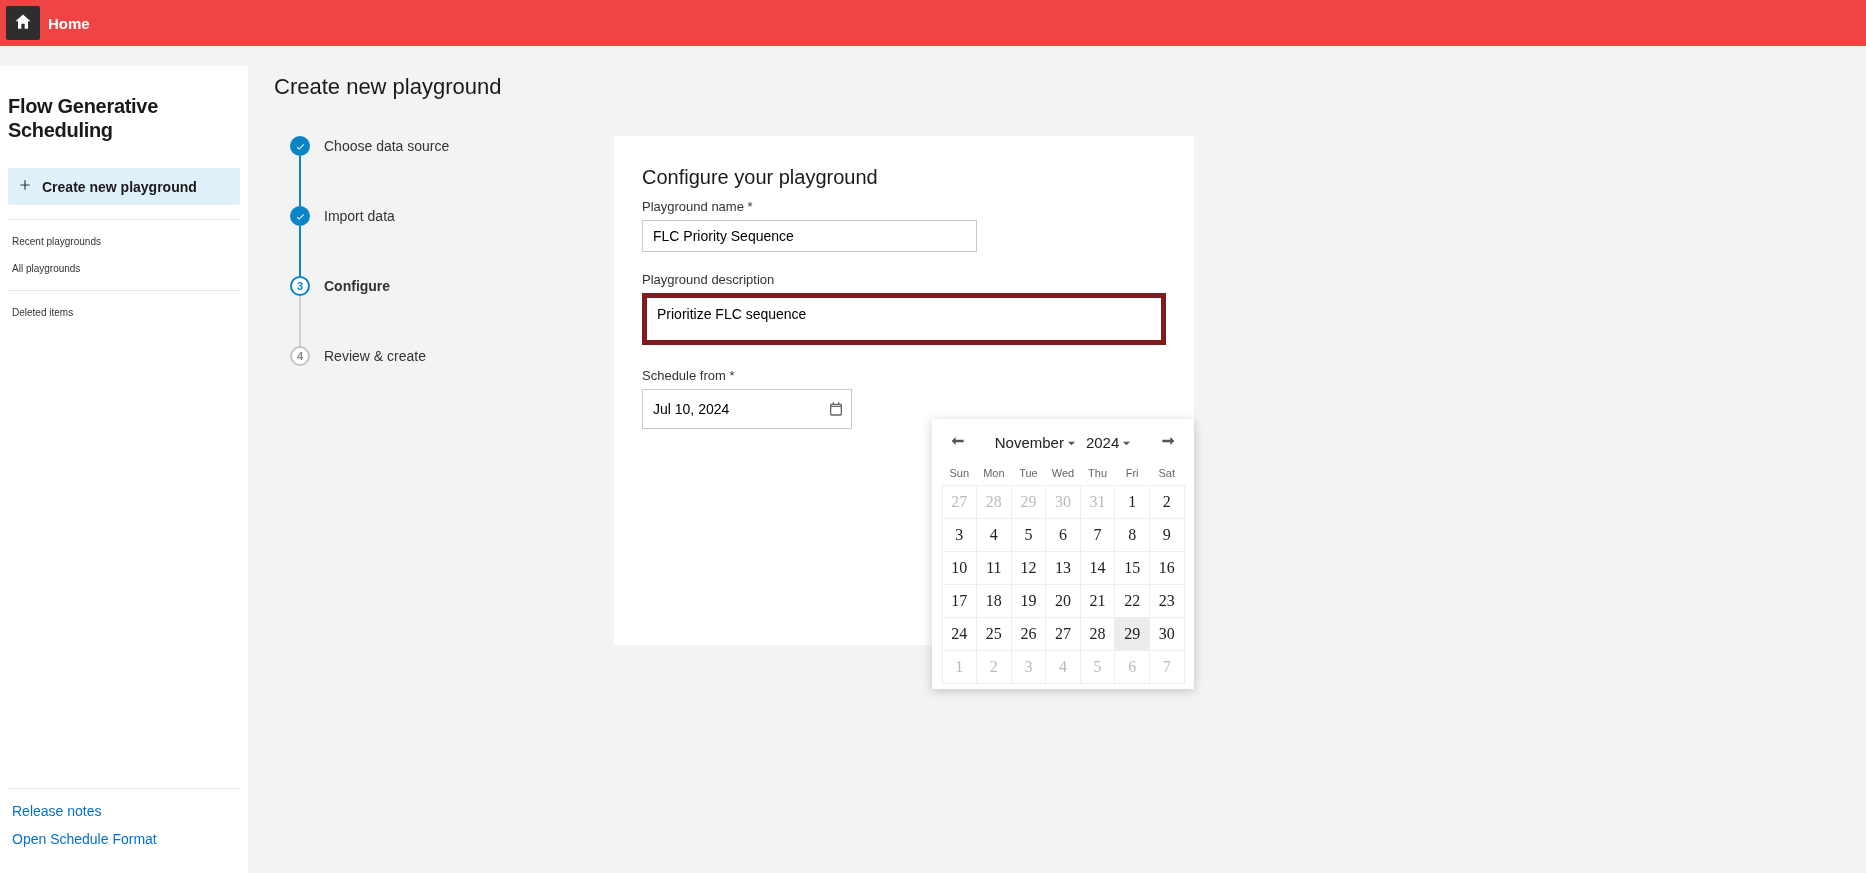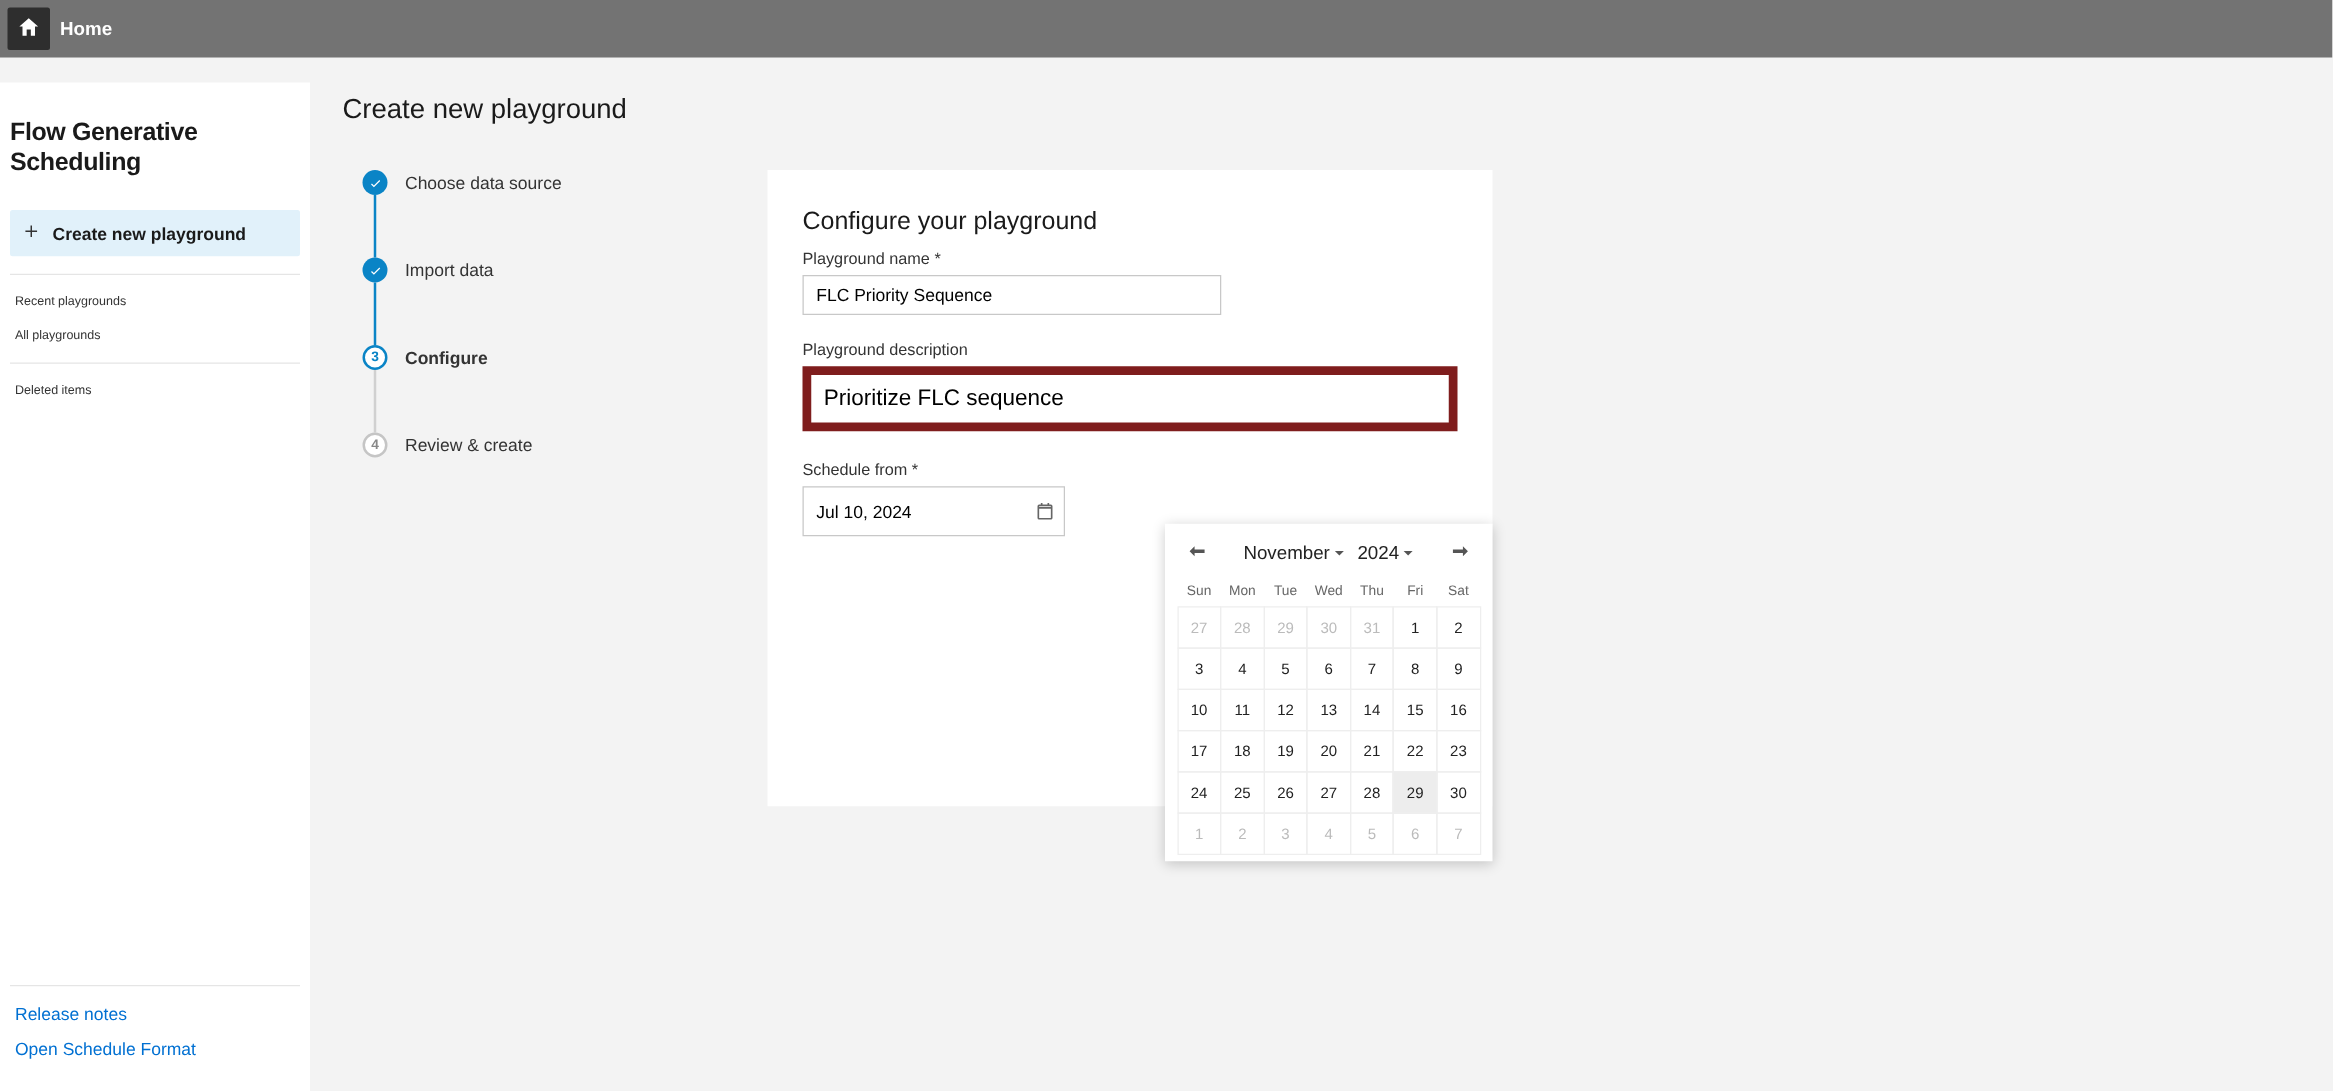--- a/index.html
+++ b/index.html
@@ -1,18 +1,18 @@
 <!DOCTYPE html>
 <html><head>
 <meta charset="utf-8">
 <style>
   * { box-sizing: border-box; margin: 0; padding: 0; }
   body { font-family: -apple-system, BlinkMacSystemFont, "Segoe UI", Arial, sans-serif; font-size: 14px; color: #1a1a1a; background: #f3f3f3; }
   
-  .topbar { height: 46px; background: #737373; display: flex; align-items: center; padding: 0 6px; }
+  .topbar { height: 46px; background: #ef4444; display: flex; align-items: center; padding: 0 6px; }
   .home-btn { width: 34px; height: 34px; background: #2e2e2e; display: flex; align-items: center; justify-content: center; border-radius: 2px; margin-right: 8px; }
   .home-btn svg { width: 20px; height: 20px; fill: #fff; }
   .topbar-title { color: #fff; font-weight: 600; font-size: 15px; }
 
   .layout { display: flex; height: calc(100vh - 46px); }
   
   .sidebar { width: 248px; background: #fff; display: flex; flex-direction: column; padding: 0; margin-top: 20px; }
   .app-title { font-size: 20px; font-weight: 700; line-height: 1.2; padding: 28px 8px 20px 8px; letter-spacing: -0.3px; }
   .create-btn { margin: 6px 8px; background: #e1f1fa; padding: 10px 10px; display: flex; align-items: center; gap: 10px; font-weight: 600; font-size: 14px; cursor: pointer; border-radius: 2px; }
   .create-btn svg { width: 14px; height: 14px; stroke: #333; stroke-width: 2; fill: none; }
@@ -39,41 +39,41 @@
   .step-line { position: absolute; left: 9px; top: 20px; bottom: 0; width: 2px; }
   .step-line-done { background: #0a84c6; }
   .step-line-pending { background: #d0d0d0; }
   .step-done svg { width: 11px; height: 11px; fill: #fff; }
 
   .card { background: #fff; width: 580px; padding: 30px 28px 26px 28px; position: relative; }
   .card-title { font-size: 20px; font-weight: 400; margin-bottom: 10px; }
   .field { margin-bottom: 20px; }
   .field-label { font-size: 13px; color: #333; margin-bottom: 6px; display: block; }
   .text-input { width: 335px; height: 32px; border: 1px solid #c8c8c8; padding: 0 10px; font-size: 14px; }
-  .textarea { width: 100%; height: 52px; border: 7px solid #7f1d1d; padding: 8px 10px; font-size: 18px; resize: none; font-family: inherit; }
+  .textarea { width: 100%; height: 52px; border: 5px solid #7f1d1d; padding: 8px 10px; font-size: 14px; resize: none; font-family: inherit; }
   .date-input-wrap { position: relative; width: 210px; }
   .date-input { width: 100%; height: 40px; border: 1px solid #c8c8c8; padding: 0 32px 0 10px; font-size: 14px; }
   .calendar-icon { position: absolute; right: 8px; top: 50%; transform: translateY(-50%); width: 16px; height: 16px; pointer-events: none; }
   .calendar-icon svg { width: 16px; height: 16px; fill: #666; }
 
   .button-row { display: flex; justify-content: flex-end; gap: 10px; margin-top: 160px; }
   .btn { height: 30px; padding: 0 22px; font-size: 14px; cursor: pointer; border-radius: 2px; min-width: 108px; display: flex; align-items: center; justify-content: center; }
   .btn-secondary { background: #fff; border: 1px solid #bbb; color: #333; }
   .btn-primary { background: #1396d3; border: 1px solid #1396d3; color: #fff; }
 
   .calendar-popup { position: absolute; background: #fff; box-shadow: 0 2px 10px rgba(0,0,0,0.2); width: 262px; padding: 12px 10px 6px 10px; z-index: 100; left: 684px; top: 373px; }
   .cal-header { display: flex; align-items: center; justify-content: space-between; margin-bottom: 8px; padding: 0 4px; }
   .cal-arrow { width: 22px; height: 22px; display: flex; align-items: center; justify-content: center; cursor: pointer; }
   .cal-arrow svg { width: 16px; height: 12px; fill: #555; }
   .cal-selects { display: flex; gap: 10px; }
   .cal-select { font-size: 15px; color: #222; display: flex; align-items: center; gap: 3px; cursor: pointer; }
   .cal-select svg { width: 9px; height: 9px; fill: #555; }
   .cal-grid { display: grid; grid-template-columns: repeat(7, 1fr); }
   .cal-dow { text-align: center; font-size: 11px; color: #666; padding: 6px 0; }
-  .cal-day { text-align: center; font-size: 12px; color: #222; padding: 0; height: 34px; display: flex; align-items: center; justify-content: center; border: 1px solid #eee; margin: -0.5px; cursor: pointer; }
+  .cal-day { text-align: center; font-size: 16px; color: #222; padding: 0; height: 34px; display: flex; align-items: center; justify-content: center; border: 1px solid #eee; margin: -0.5px; cursor: pointer; font-family: Liberation Serif, serif; }
   .cal-day-out { color: #bbb; }
   .cal-day-hover { background: #ededed; }
 </style>
 </head>
 <body>
 
 <div class="topbar">
   <div class="home-btn">
     <span>
       <svg viewBox="0 0 24 24">

